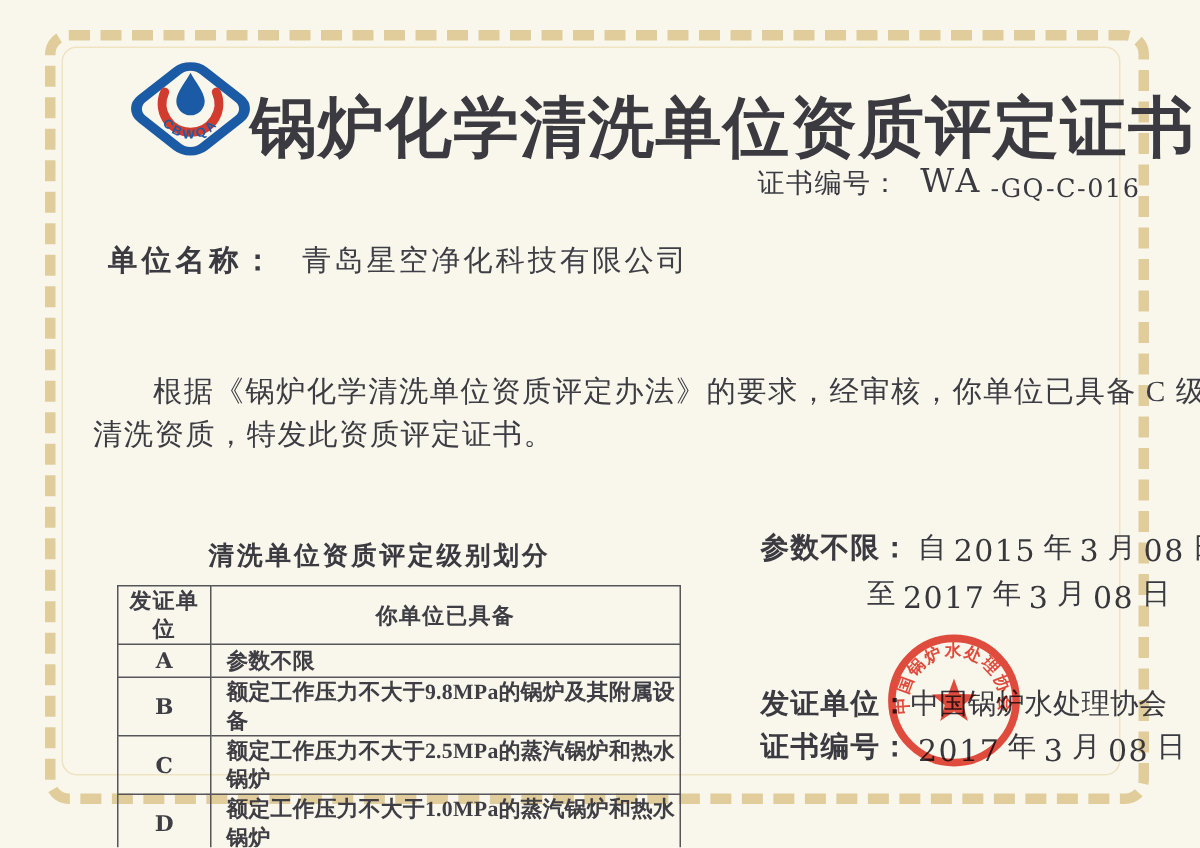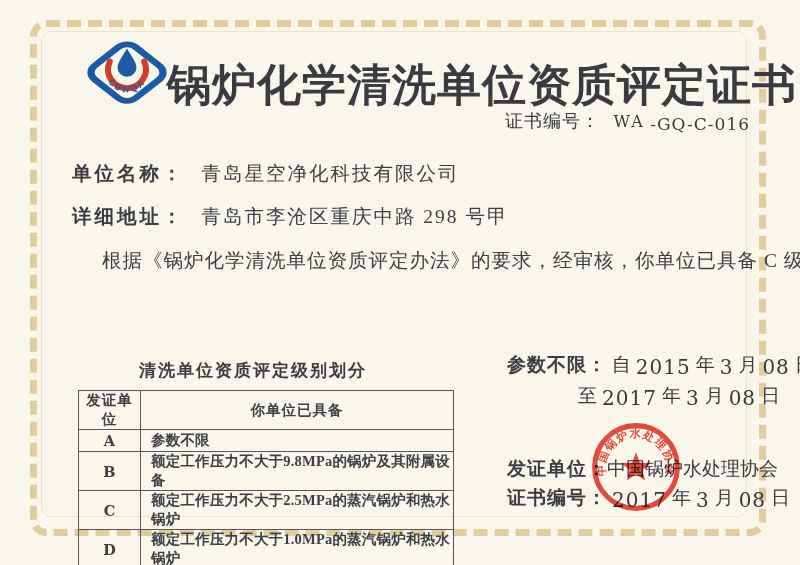--- a/index.html
+++ b/index.html
@@ -14,21 +14,21 @@
   .frame-inner{
     position:absolute;left:41px;top:31px;width:704px;height:484px;
     border:1px solid #efe3c2;border-radius:10px;
   }
   .logo{position:absolute;left:84px;top:38px;width:86px;height:76px;}
   .title{
     position:absolute;left:167px;top:56px;width:540px;font-size:44px;
     font-weight:600;letter-spacing:1px;color:#3a3a40;white-space:nowrap;
   }
   .certno{position:absolute;left:505px;top:109px;font-size:18px;white-space:nowrap;letter-spacing:1px;}
-  .certno .wa{font-size:16px;margin-left:8px;font-family:"DejaVu Serif",serif;letter-spacing:2px;}
+  .certno .wa{font-size:22px;margin-left:8px;font-family:"DejaVu Serif",serif;letter-spacing:2px;}
   .certno .suffix{font-size:17px;font-family:"DejaVu Serif",serif;position:relative;top:3px;letter-spacing:1px;}
   .field{position:absolute;left:72px;font-size:19.5px;white-space:nowrap;}
   .field .lbl{font-weight:700;letter-spacing:3px;}
   .field .val{margin-left:12px;letter-spacing:2px;color:#3e3e44;}
   .para{position:absolute;left:62px;width:692px;font-size:19.5px;letter-spacing:1px;color:#3c3c42;white-space:nowrap;}
   .tbl-title{
     position:absolute;left:78px;top:359px;width:350px;text-align:center;
     font-size:17px;font-weight:700;letter-spacing:2px;
   }
   table.grades{
@@ -73,26 +73,23 @@
   <div class="certno">
     <span>证书编号：</span>
     <span class="wa">WA</span>
     <span class="suffix">-GQ-C-016</span>
   </div>
 
   <div class="field" style="top:160px;">
     <span class="lbl">单位名称：</span>
     <span class="val">青岛星空净化科技有限公司</span>
   </div>
-  <div class="field" style="top:203px;">
-    <span class="lbl">详细地址：</span>
-    <span class="val">青岛市李沧区重庆中路 298 号甲</span>
-  </div>
 
   <div class="para" style="top:247px;padding-left:40px;">根据《锅炉化学清洗单位资质评定办法》的要求，经审核，你单位已具备 C 级锅炉化学</div>
+  <div class="para" style="top:276px;">清洗资质，特发此资质评定证书。</div>
 
   <div class="tbl-title">清洗单位资质评定级别划分</div>
   <table class="grades">
     <colgroup>
         <col class="c1">
         <col>
       </colgroup>
     <tbody>
         <tr>
       <th>发证单位</th>

